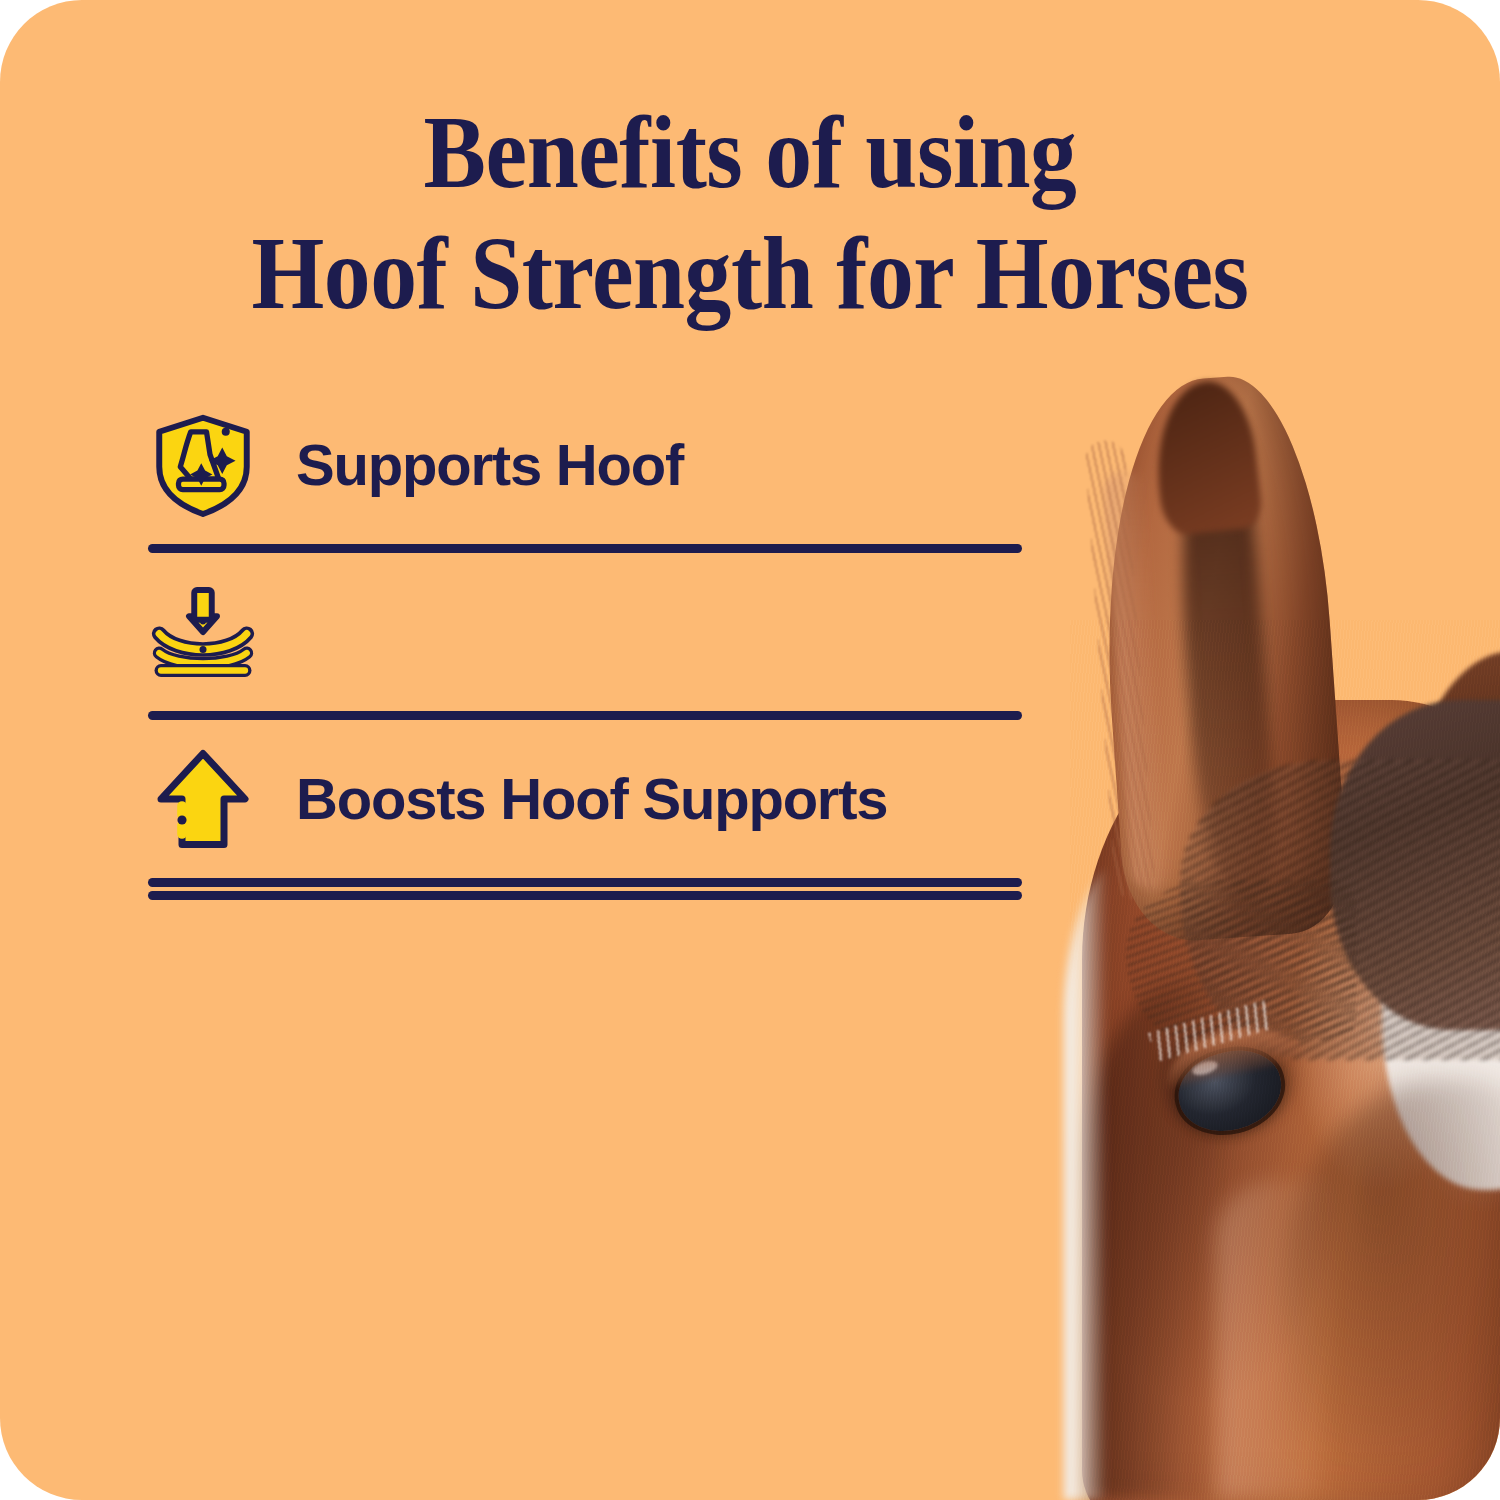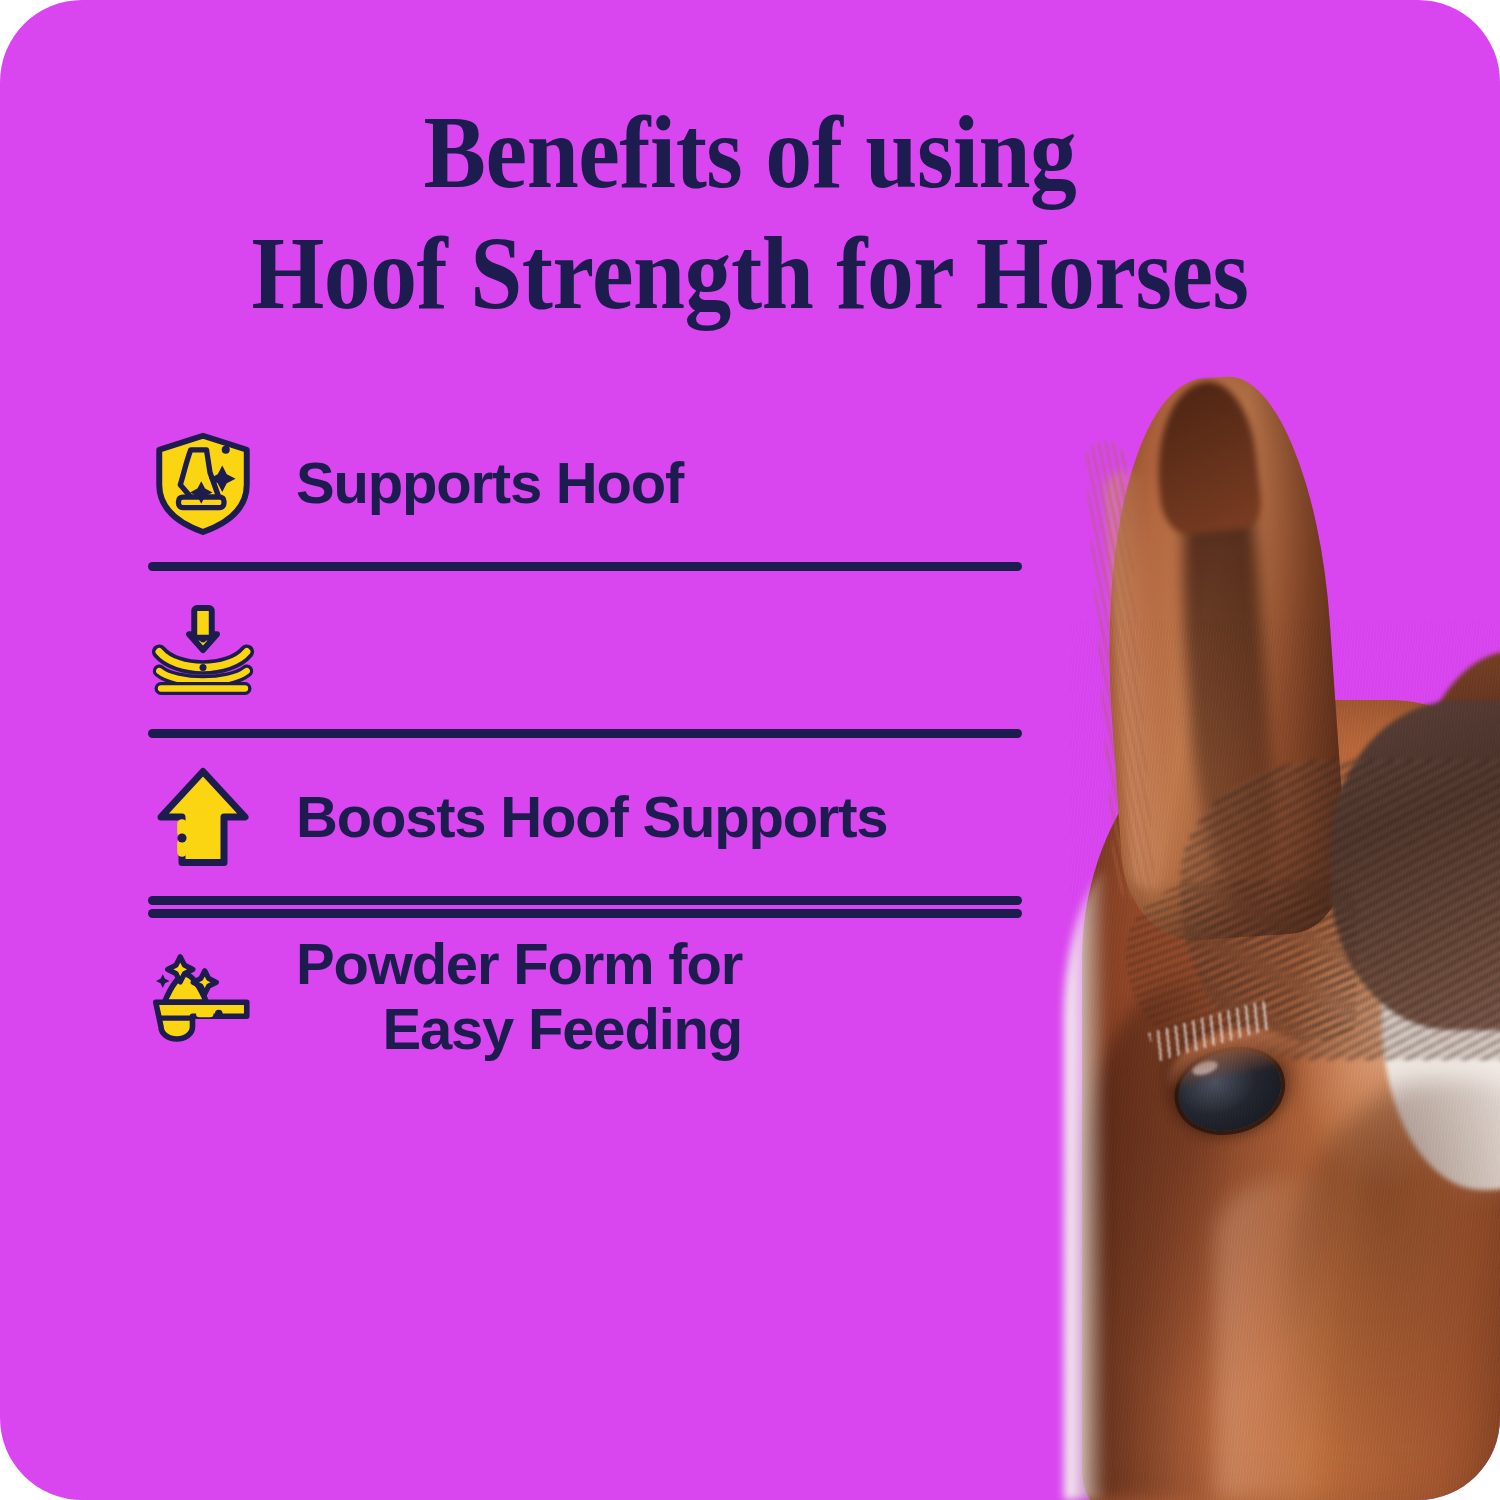--- a/index.html
+++ b/index.html
@@ -4,21 +4,21 @@
 <style>
   html, body {
     margin: 0;
     padding: 0;
     background: #ffffff;
   }
   #canvas {
     position: relative;
     width: 1500px;
     height: 1500px;
-    background: #d946ef;
+    background: #fdba74;
     border-radius: 82px;
     overflow: hidden;
     font-family: "Liberation Sans", sans-serif;
   }
 
   
   #horse-photo {
     position: absolute;
     right: 0;
     top: 0;
@@ -224,23 +224,22 @@
     line-height: 1.16;
     letter-spacing: -0.5px;
     transform: scaleX(.90);
   }
   #title .tl { display: block; white-space: nowrap; }
 
   
   #benefits {
     position: absolute;
     left: 144px;
-    top: 408px;
+    top: 390px;
     width: 880px;
-    text-align: right;
   }
   .benefit-row {
     display: flex;
     align-items: center;
     gap: 34px;
     min-height: 150px;
   }
   .benefit-icon {
     width: 118px;
     min-width: 118px;
@@ -350,33 +349,15 @@
       <div class="benefit-label">
         <span>Boosts Hoof Supports</span>
       </div>
     </div>
 
     <div class="divider"></div>
 
 
     <div class="divider"></div>
 
-    <div class="benefit-row">
-      <div class="benefit-icon">
-        <svg width="112" height="112" viewBox="0 0 64 64">
-          <path d="M10 35 c4-10 9-16 12-16 s8 6 12 16 Z" fill="#fbd511" stroke="#1d1c4e" stroke-width="3.2" stroke-linejoin="round"></path>
-          <path d="M5 35 h52 v8 H26 v6 c0 4-4 7-9 7 s-9-3-9-7 Z" fill="#fbd511" stroke="#1d1c4e" stroke-width="3.2" stroke-linejoin="round"></path>
-          <line x1="6" y1="44" x2="25" y2="44" stroke="#1d1c4e" stroke-width="3"></line>
-          <line x1="30" y1="41.5" x2="36" y2="41.5" stroke="#fbd511" stroke-width="4" stroke-linecap="round"></line>
-          <circle cx="41" cy="41.5" r="2.2" fill="#1d1c4e"></circle>
-          <path d="M19 9 l2.4 4.8 4.8 2.4 -4.8 2.4 -2.4 4.8 -2.4-4.8 -4.8-2.4 4.8-2.4 Z" fill="#fbd511" stroke="#1d1c4e" stroke-width="3" stroke-linejoin="round"></path>
-          <path d="M33 17 l2.2 4.4 4.4 2.2 -4.4 2.2 -2.2 4.4 -2.2-4.4 -4.4-2.2 4.4-2.2 Z" fill="#fbd511" stroke="#1d1c4e" stroke-width="3" stroke-linejoin="round"></path>
-          <path d="M9 19 l1.3 2.6 2.6 1.3 -2.6 1.3 -1.3 2.6 -1.3-2.6 -2.6-1.3 2.6-1.3 Z" fill="#1d1c4e"></path>
-        </svg>
-      </div>
-      <div class="benefit-label">
-        <span>Powder Form for</span><br>
-        <span>Easy Feeding</span>
-      </div>
-    </div>
 
   </div>
 </div>
 
 </body></html>

